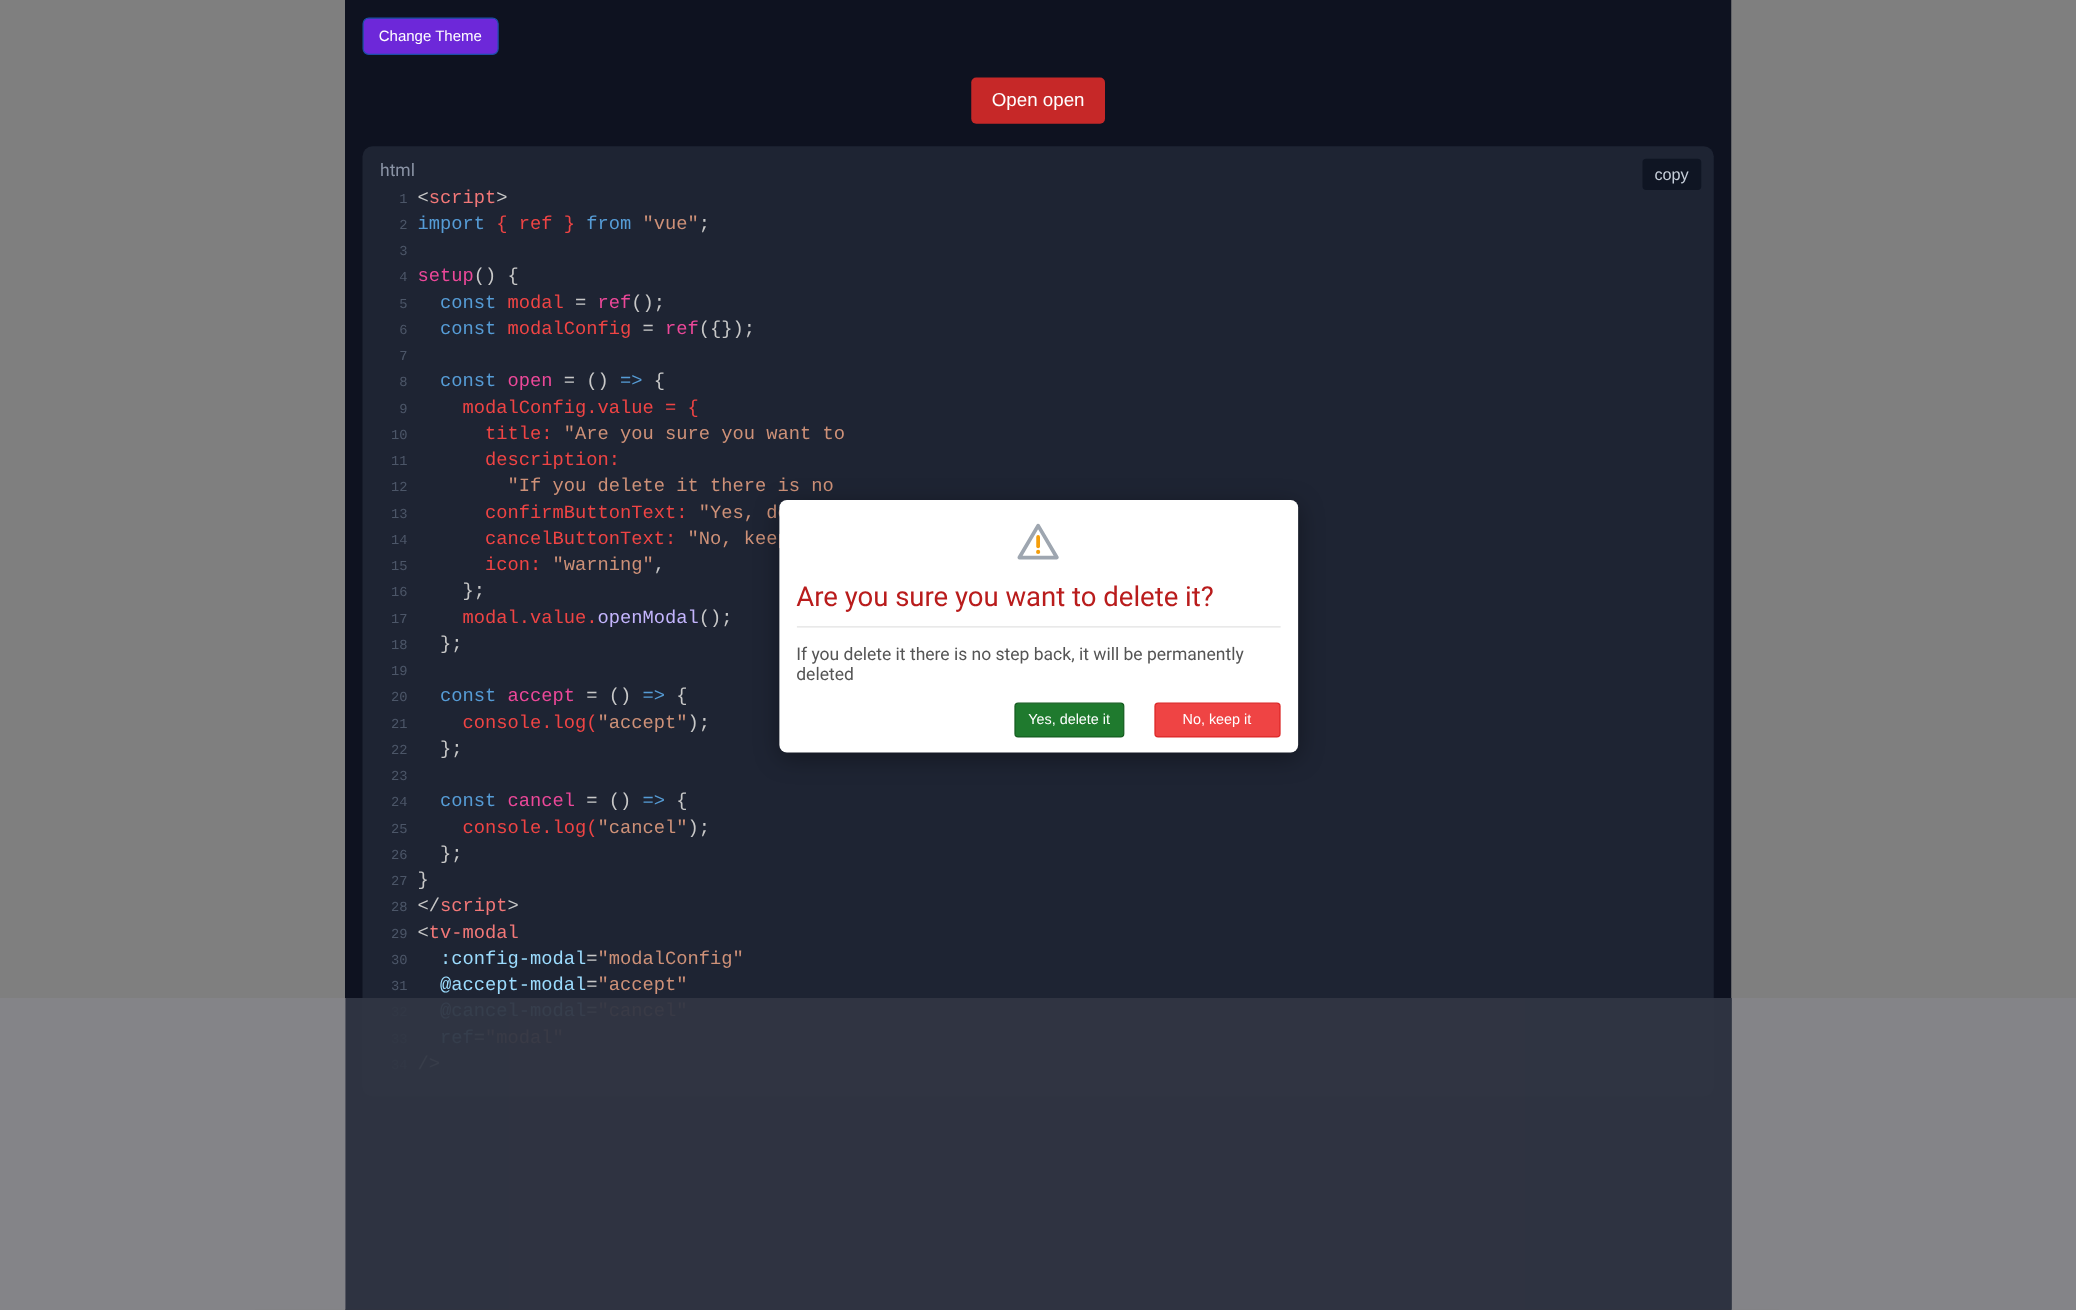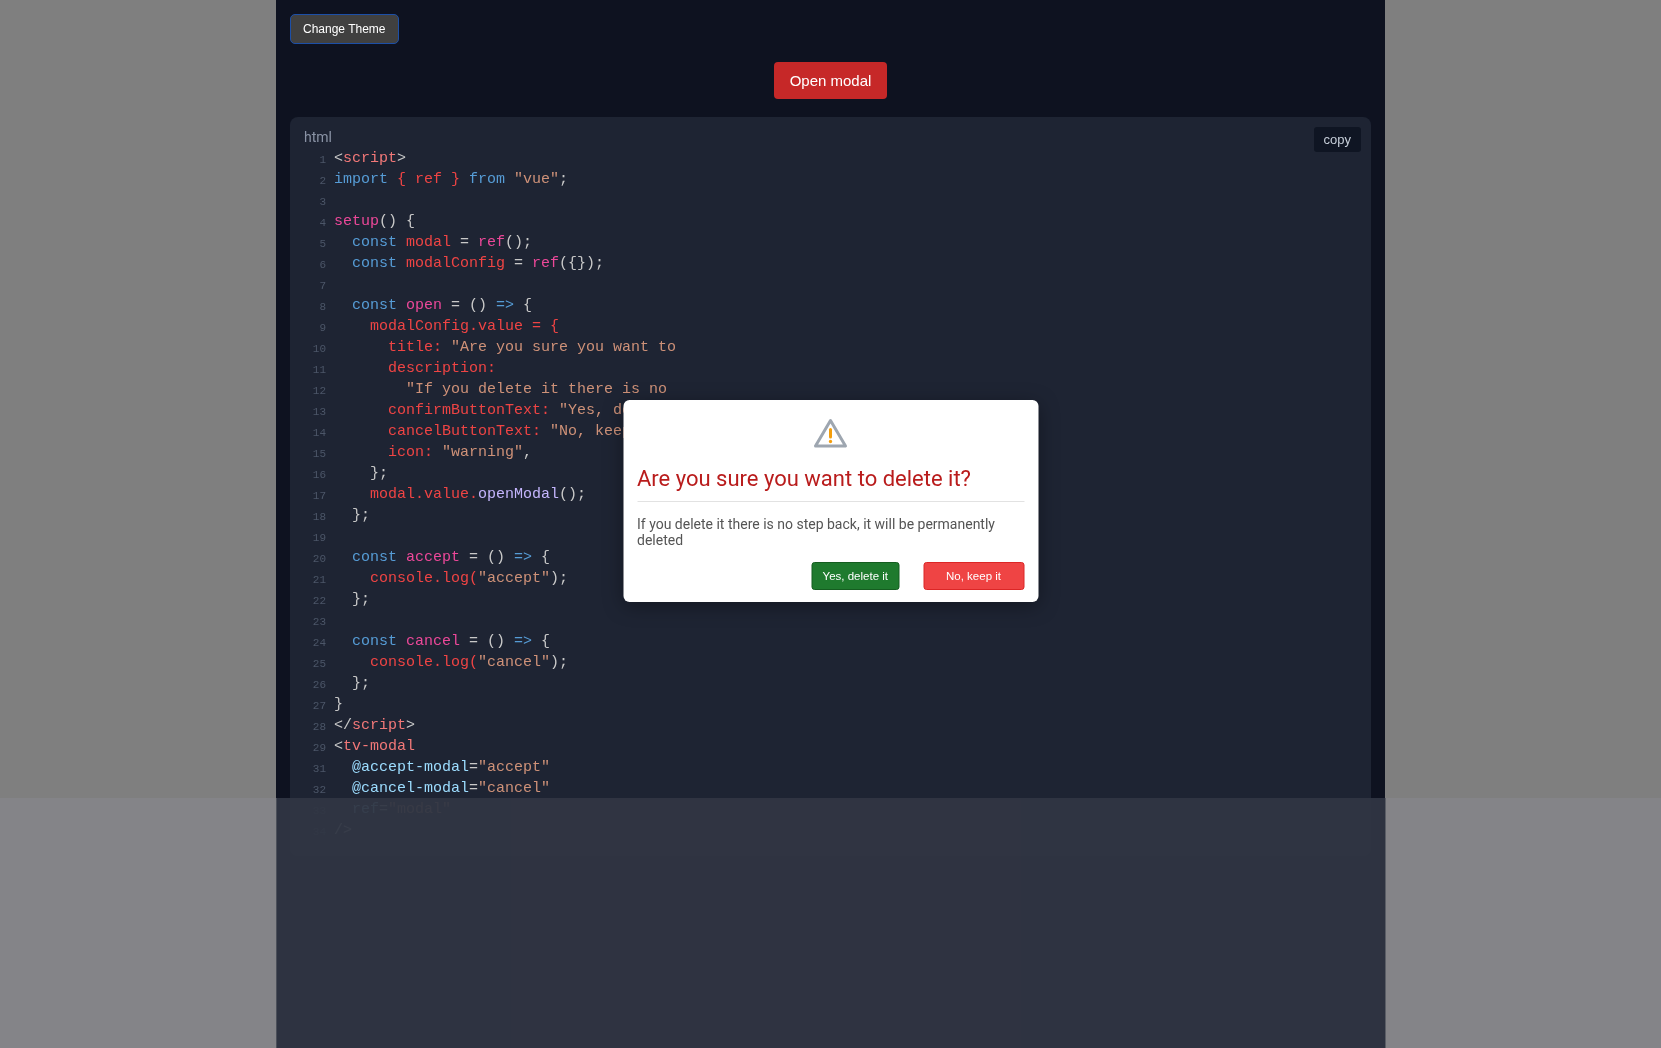--- a/index.html
+++ b/index.html
@@ -11,21 +11,21 @@
     justify-content: center;
   }
   .app-frame {
     width: 1109px;
     min-height: 1048px;
     background: #0e1220;
     padding: 14px 14px 0 14px;
     position: relative;
   }
   .theme-btn {
-    background: #404040;
+    background: #6d28d9;
     color: #fff;
     font-size: 12px;
     border: 1px solid #1c4fa8;
     border-radius: 5px;
     padding: 7px 12px;
     cursor: pointer;
   }
   .open-row {
     display: flex;
     justify-content: center;
@@ -142,21 +142,21 @@
   }
 </style>
 </head>
 <body>
 
 <div class="app-frame">
 
   <button class="theme-btn">Change Theme</button>
 
   <div class="open-row">
-    <button class="open-btn">Open modal</button>
+    <button class="open-btn">Open open</button>
   </div>
 
   <div class="code-block">
     <button class="copy-btn">copy</button>
     <div class="lang">html</div>
 
     <div class="code-lines">
       <div class="code-line">
           <span class="ln">1</span>
           <span class="code"><span class="t-punc">&lt;</span><span class="t-tag">script</span><span class="t-punc">&gt;</span></span>
@@ -265,20 +265,24 @@
           <span class="ln">27</span>
           <span class="code"><span class="t-punc">}</span></span>
         </div>
       <div class="code-line">
           <span class="ln">28</span>
           <span class="code"><span class="t-punc">&lt;/</span><span class="t-tag">script</span><span class="t-punc">&gt;</span></span>
         </div>
       <div class="code-line">
           <span class="ln">29</span>
           <span class="code"><span class="t-punc">&lt;</span><span class="t-tag">tv-modal</span></span>
+        </div>
+      <div class="code-line">
+          <span class="ln">30</span>
+          <span class="code">  <span class="t-attr">:config-modal</span><span class="t-punc">=</span><span class="t-str">"modalConfig"</span></span>
         </div>
       <div class="code-line">
           <span class="ln">31</span>
           <span class="code">  <span class="t-attr">@accept-modal</span><span class="t-punc">=</span><span class="t-str">"accept"</span></span>
         </div>
       <div class="code-line">
           <span class="ln">32</span>
           <span class="code">  <span class="t-attr">@cancel-modal</span><span class="t-punc">=</span><span class="t-str">"cancel"</span></span>
         </div>
       <div class="code-line">

